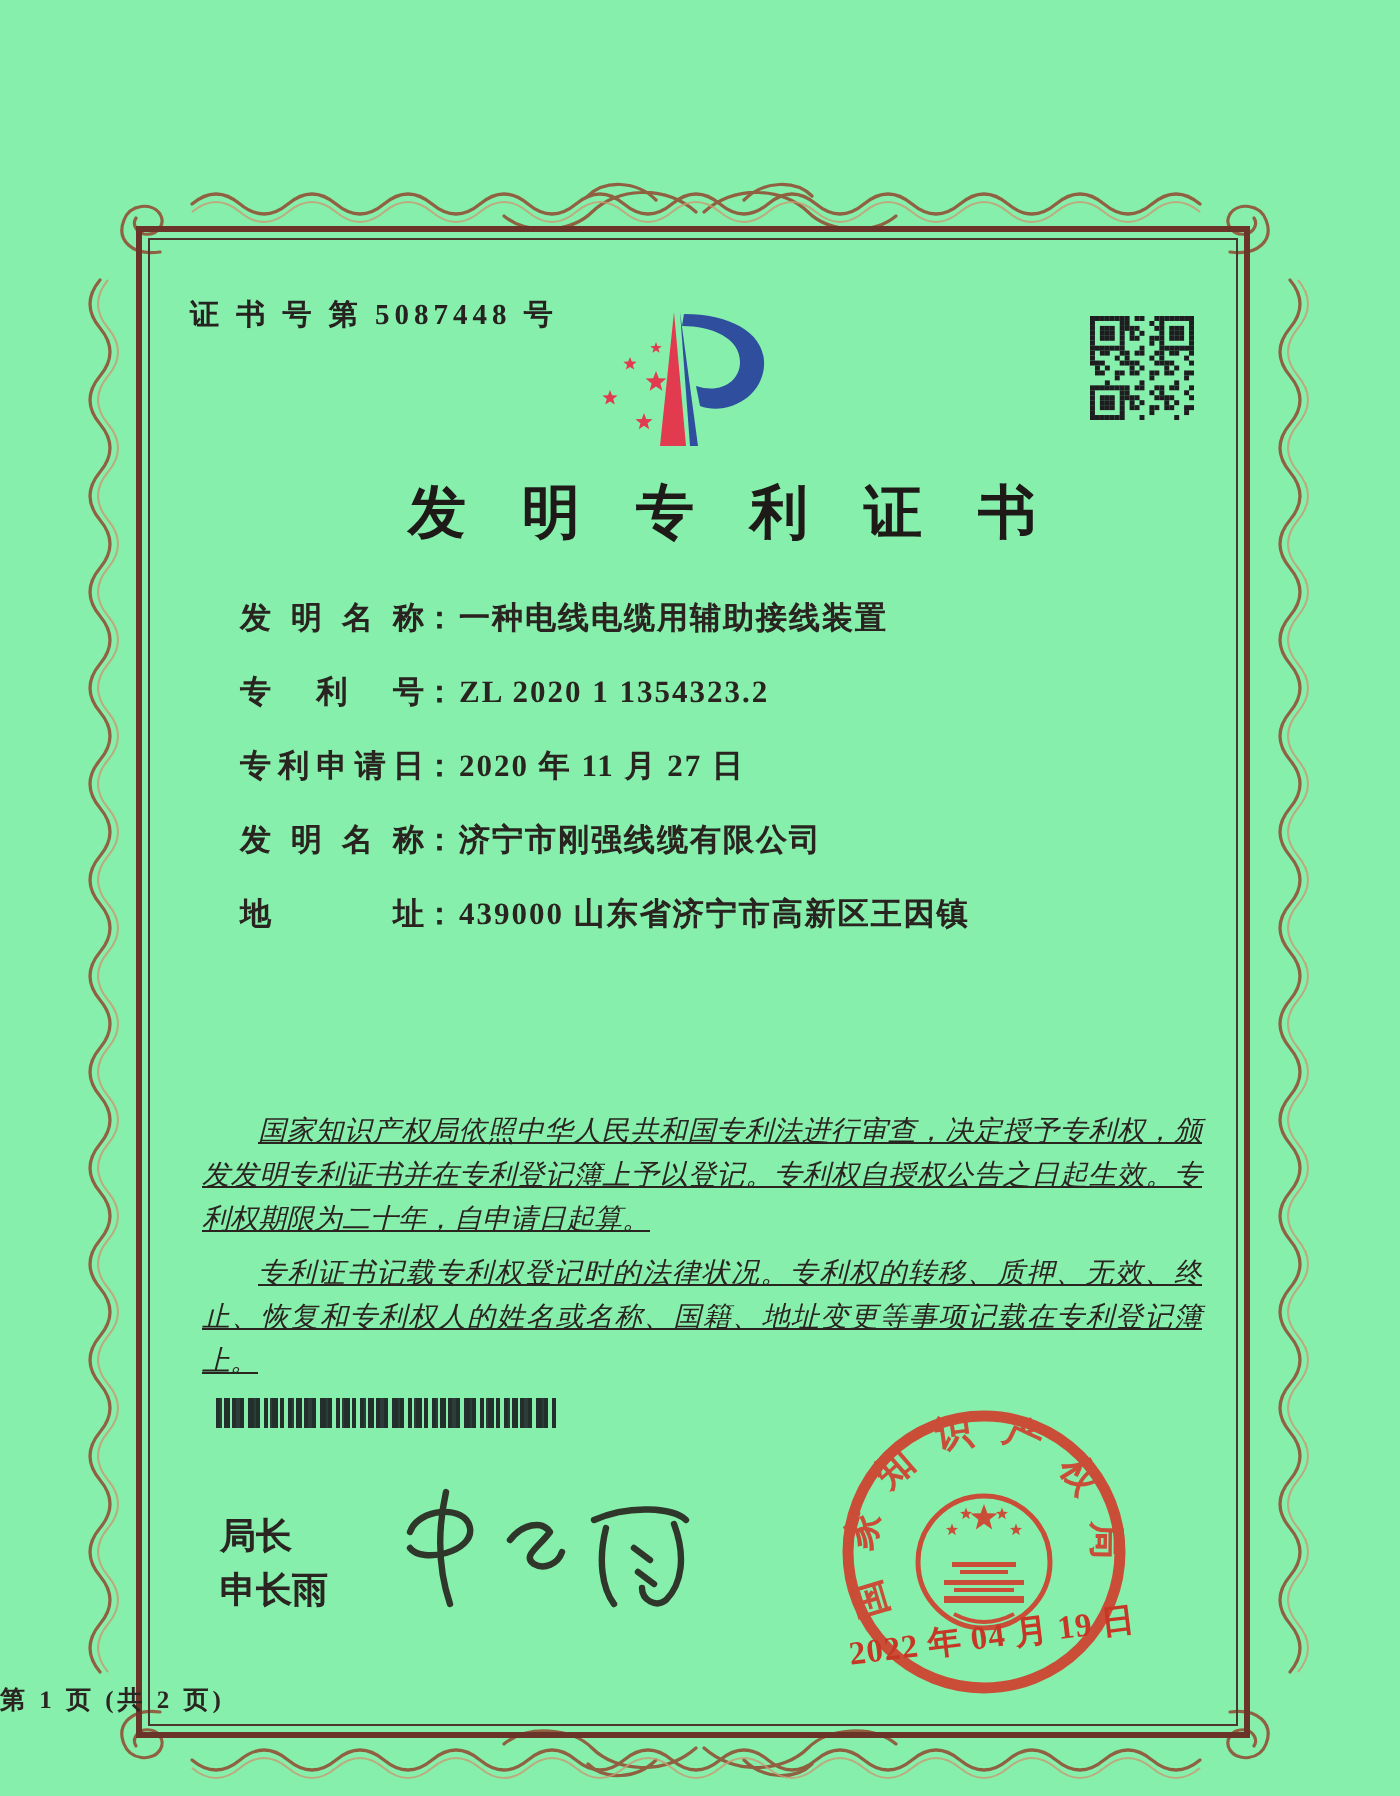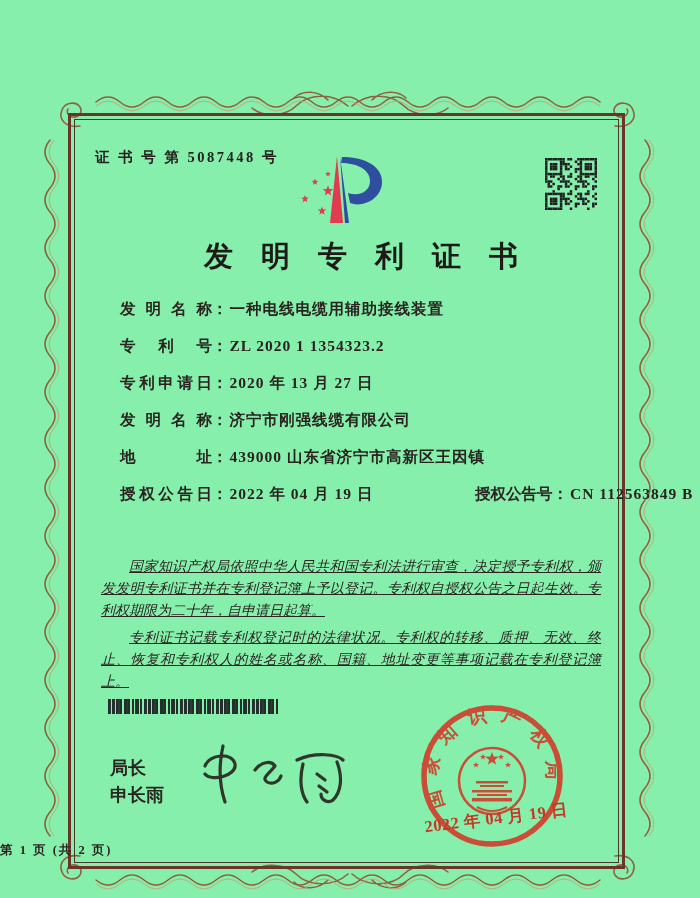--- a/index.html
+++ b/index.html
@@ -339,33 +339,27 @@
   <div class="title">发明专利证书</div>
 
   <div class="fields">
     <div class="frow">
       <span class="flabel">发明名称</span><span class="colon">：</span><span class="fvalue">一种电线电缆用辅助接线装置</span>
     </div>
     <div class="frow">
       <span class="flabel">专利号</span><span class="colon">：</span><span class="fvalue">ZL 2020 1 1354323.2</span>
     </div>
     <div class="frow">
-      <span class="flabel">专利申请日</span><span class="colon">：</span><span class="fvalue">2020 年 13 月 27 日</span>
+      <span class="flabel">专利申请日</span><span class="colon">：</span><span class="fvalue">2020 年 11 月 27 日</span>
     </div>
     <div class="frow">
       <span class="flabel">发明名称</span><span class="colon">：</span><span class="fvalue">济宁市刚强线缆有限公司</span>
     </div>
     <div class="frow">
       <span class="flabel">地址</span><span class="colon">：</span><span class="fvalue">439000 山东省济宁市高新区王因镇</span>
-    </div>
-    <div class="frow">
-      <span class="flabel">授权公告日</span><span class="colon">：</span><span class="fvalue">2022 年 04 月 19 日</span>
-      <span class="fcell2">
-        <span>授权公告号</span><span class="colon">：</span><span class="fvalue">CN 112563849 B</span>
-      </span>
     </div>
   </div>
 
   <div class="statutes">
     <p>国家知识产权局依照中华人民共和国专利法进行审查，决定授予专利权，颁发发明专利证书并在专利登记簿上予以登记。专利权自授权公告之日起生效。专利权期限为二十年，自申请日起算。</p>
     <p>专利证书记载专利权登记时的法律状况。专利权的转移、质押、无效、终止、恢复和专利权人的姓名或名称、国籍、地址变更等事项记载在专利登记簿上。</p>
   </div>
 
   <div class="barcode"></div>
 

